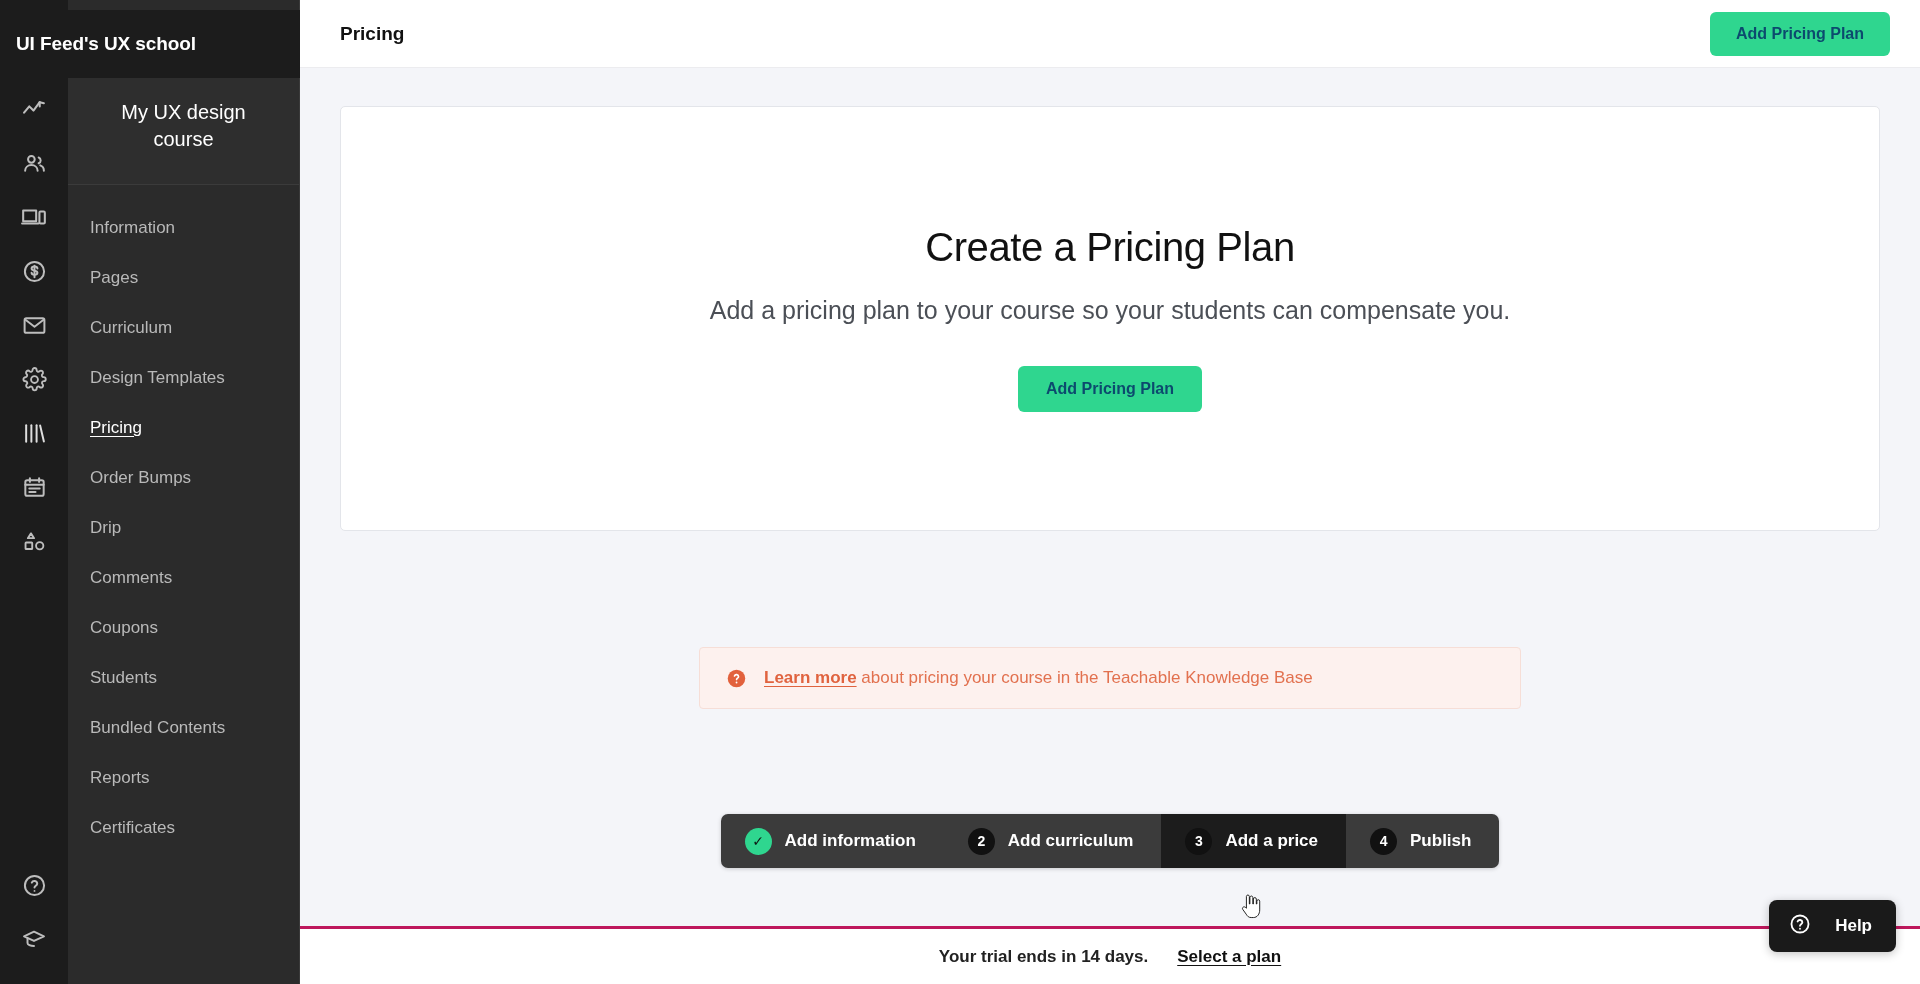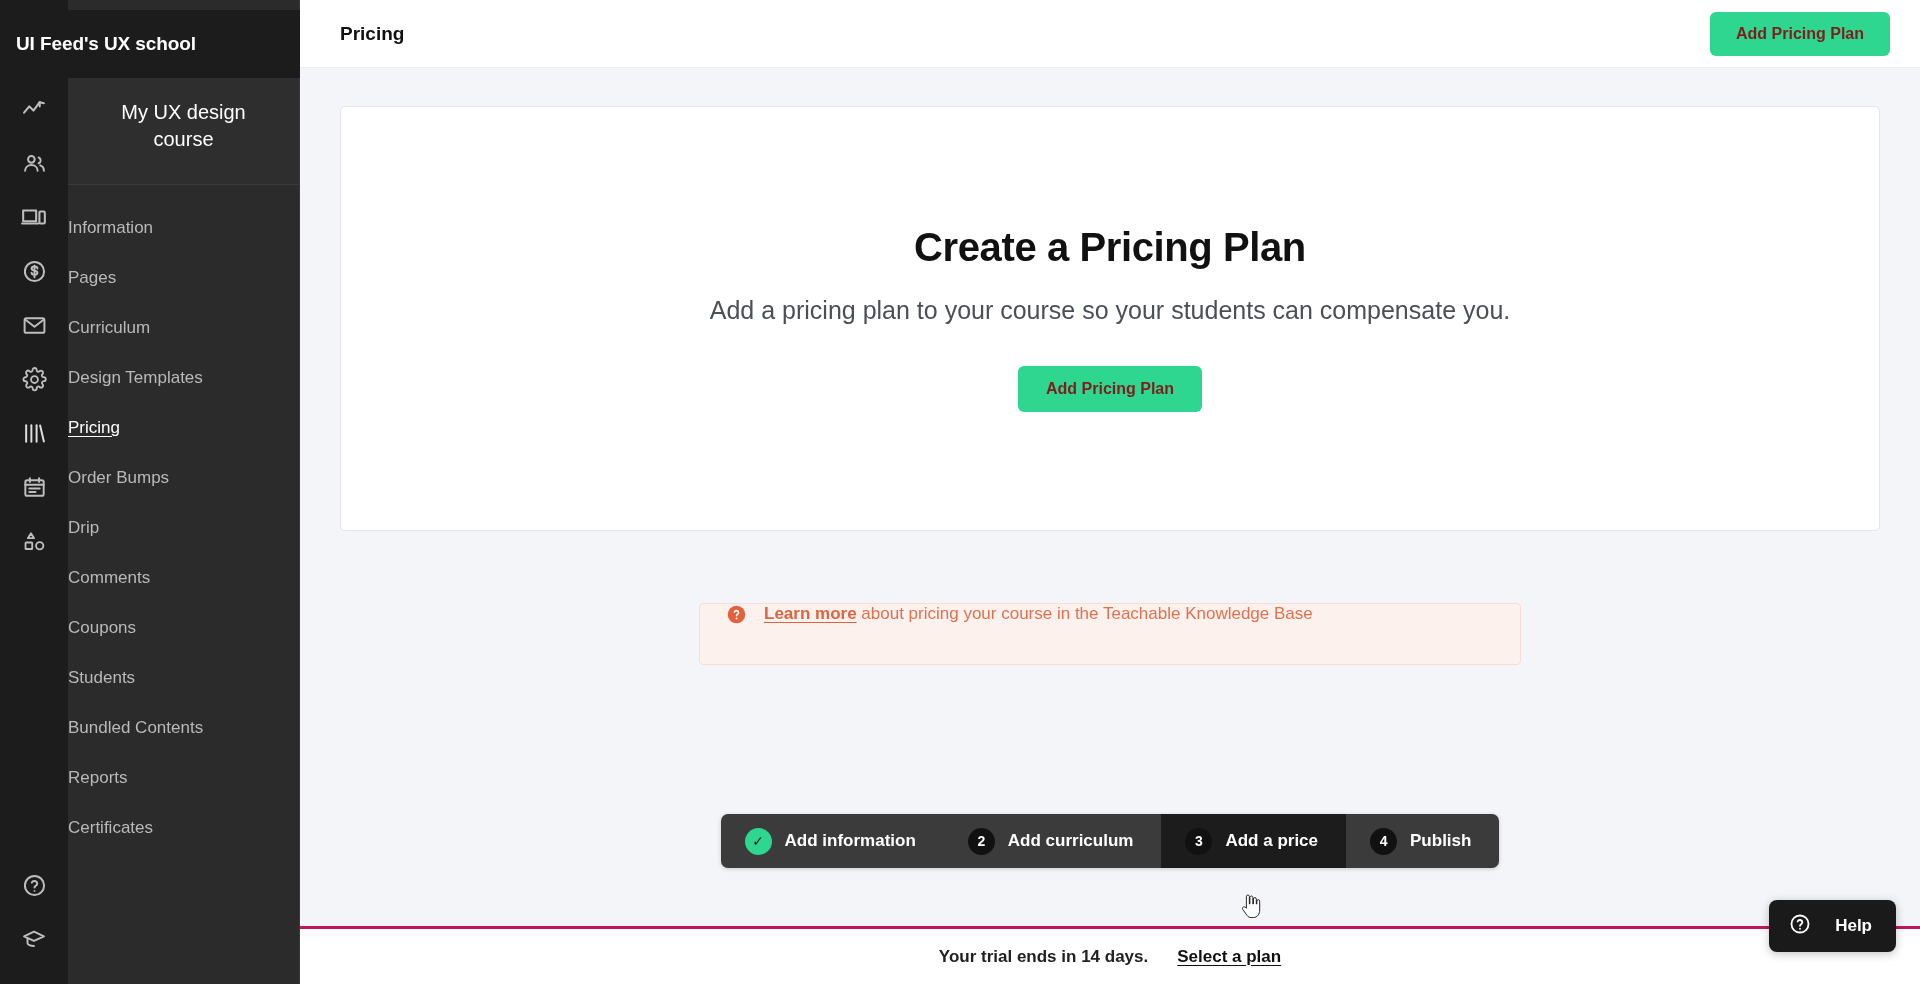--- a/index.html
+++ b/index.html
@@ -112,20 +112,21 @@
     padding-top: 18px;
     display: flex;
     flex-direction: column;
     flex: 1 1 auto;
     overflow: hidden;
   }
   .nav-item {
     height: 50px;
     display: flex;
     align-items: center;
+    padding-left: 22px;
     color: #b9b9b9;
     font-size: 17px;
     cursor: pointer;
     text-decoration: none;
   }
   .nav-item.active {
     color: #ffffff;
     text-decoration: underline;
     text-underline-offset: 3px;
   }
@@ -185,21 +186,21 @@
   }
   .topbar-title {
     font-size: 19px;
     font-weight: bold;
     color: #111111;
   }
   .topbar-spacer { flex: 1 1 auto; }
 
   .btn-primary {
     background: #2fd68f;
-    color: #7f1d1d;
+    color: #0c4a6e;
     border: none;
     border-radius: 6px;
     font-size: 16px;
     font-weight: bold;
     font-family: inherit;
     cursor: pointer;
     padding: 14px 26px;
     line-height: 1;
   }
   .btn-primary.big { padding: 15px 28px; font-size: 16px; }
@@ -216,40 +217,40 @@
     border: 1px solid #e3e5ea;
     border-radius: 5px;
     height: 425px;
     display: flex;
     flex-direction: column;
     align-items: center;
     justify-content: center;
   }
   .empty-title {
     font-size: 40px;
-    font-weight: bold;
+    font-weight: normal;
     color: #111111;
     letter-spacing: -0.4px;
     margin-bottom: 26px;
   }
   .empty-sub {
     font-size: 25px;
     color: #4b4f56;
     margin-bottom: 41px;
   }
 
   .notice {
-    margin: 72px auto 0 auto;
+    margin: 116px auto 0 auto;
     width: 822px;
     background: #fdf1ee;
     border: 1px solid #f6ded7;
     border-radius: 4px;
     height: 62px;
     display: flex;
-    align-items: flex-start;
+    align-items: center;
     padding-left: 26px;
   }
   .notice-icon {
     flex: 0 0 auto;
     margin-right: 17px;
     display: flex;
     align-items: center;
   }
   .notice-text {
     font-size: 17px;

